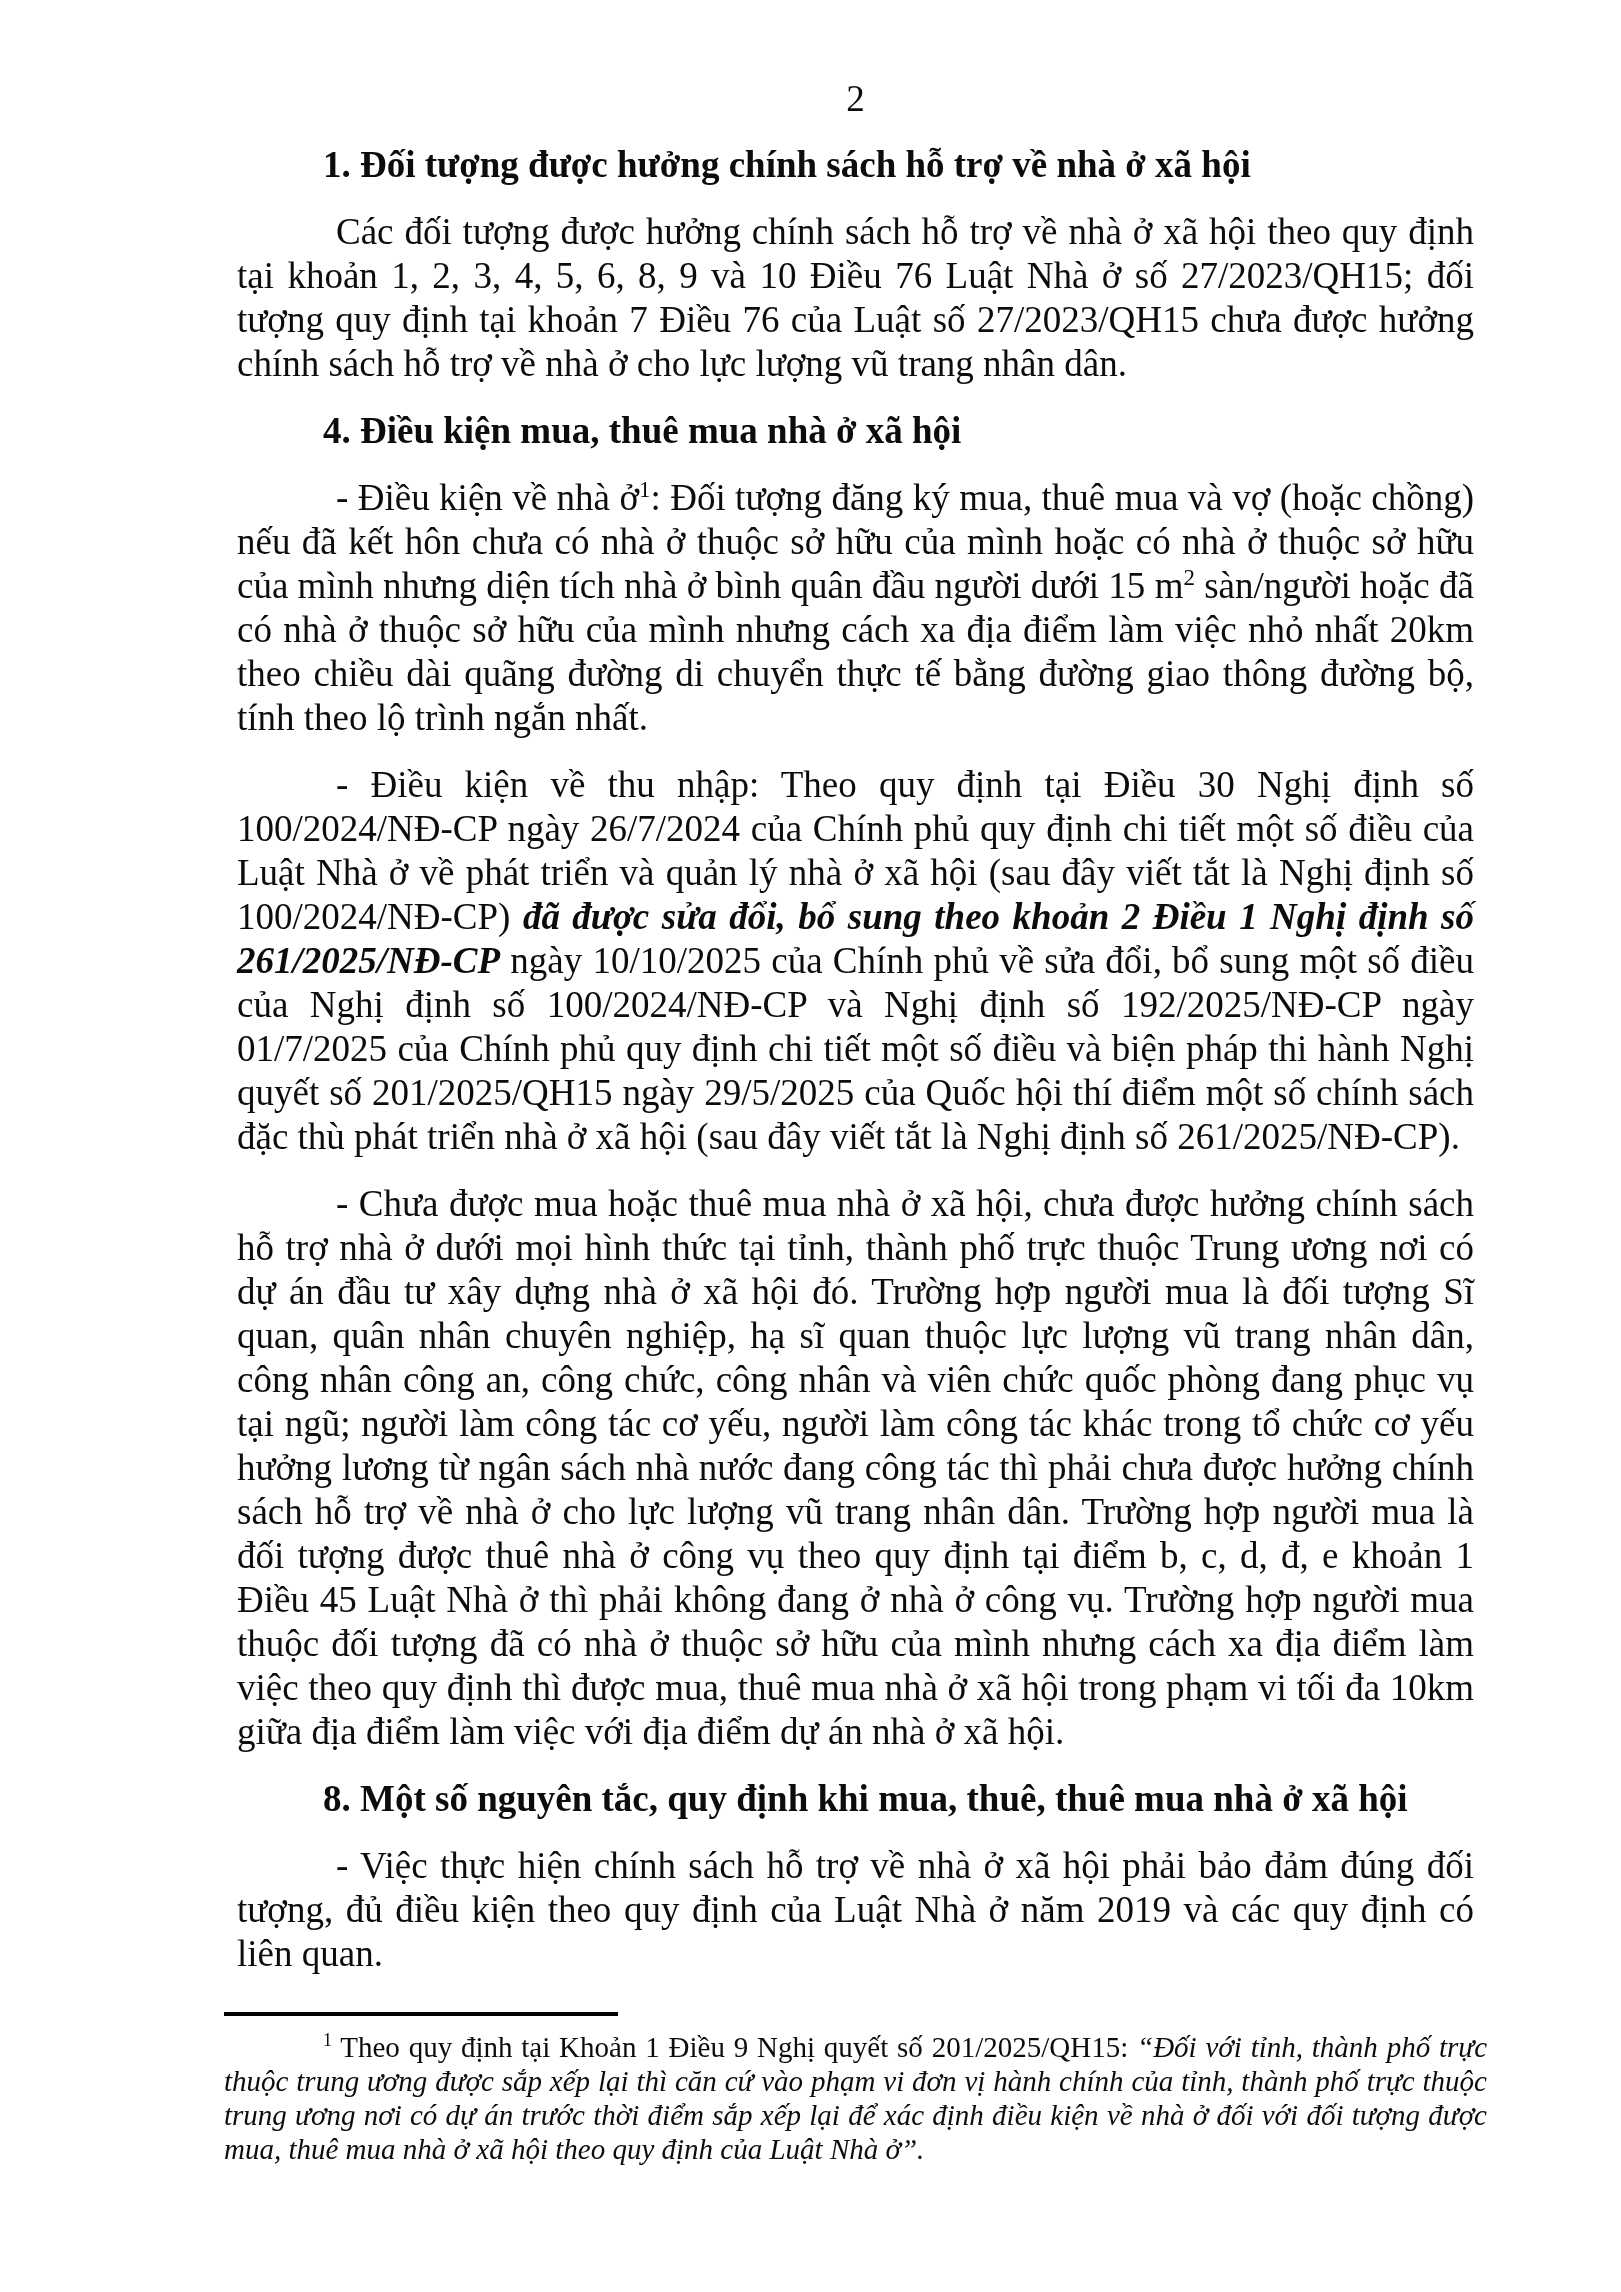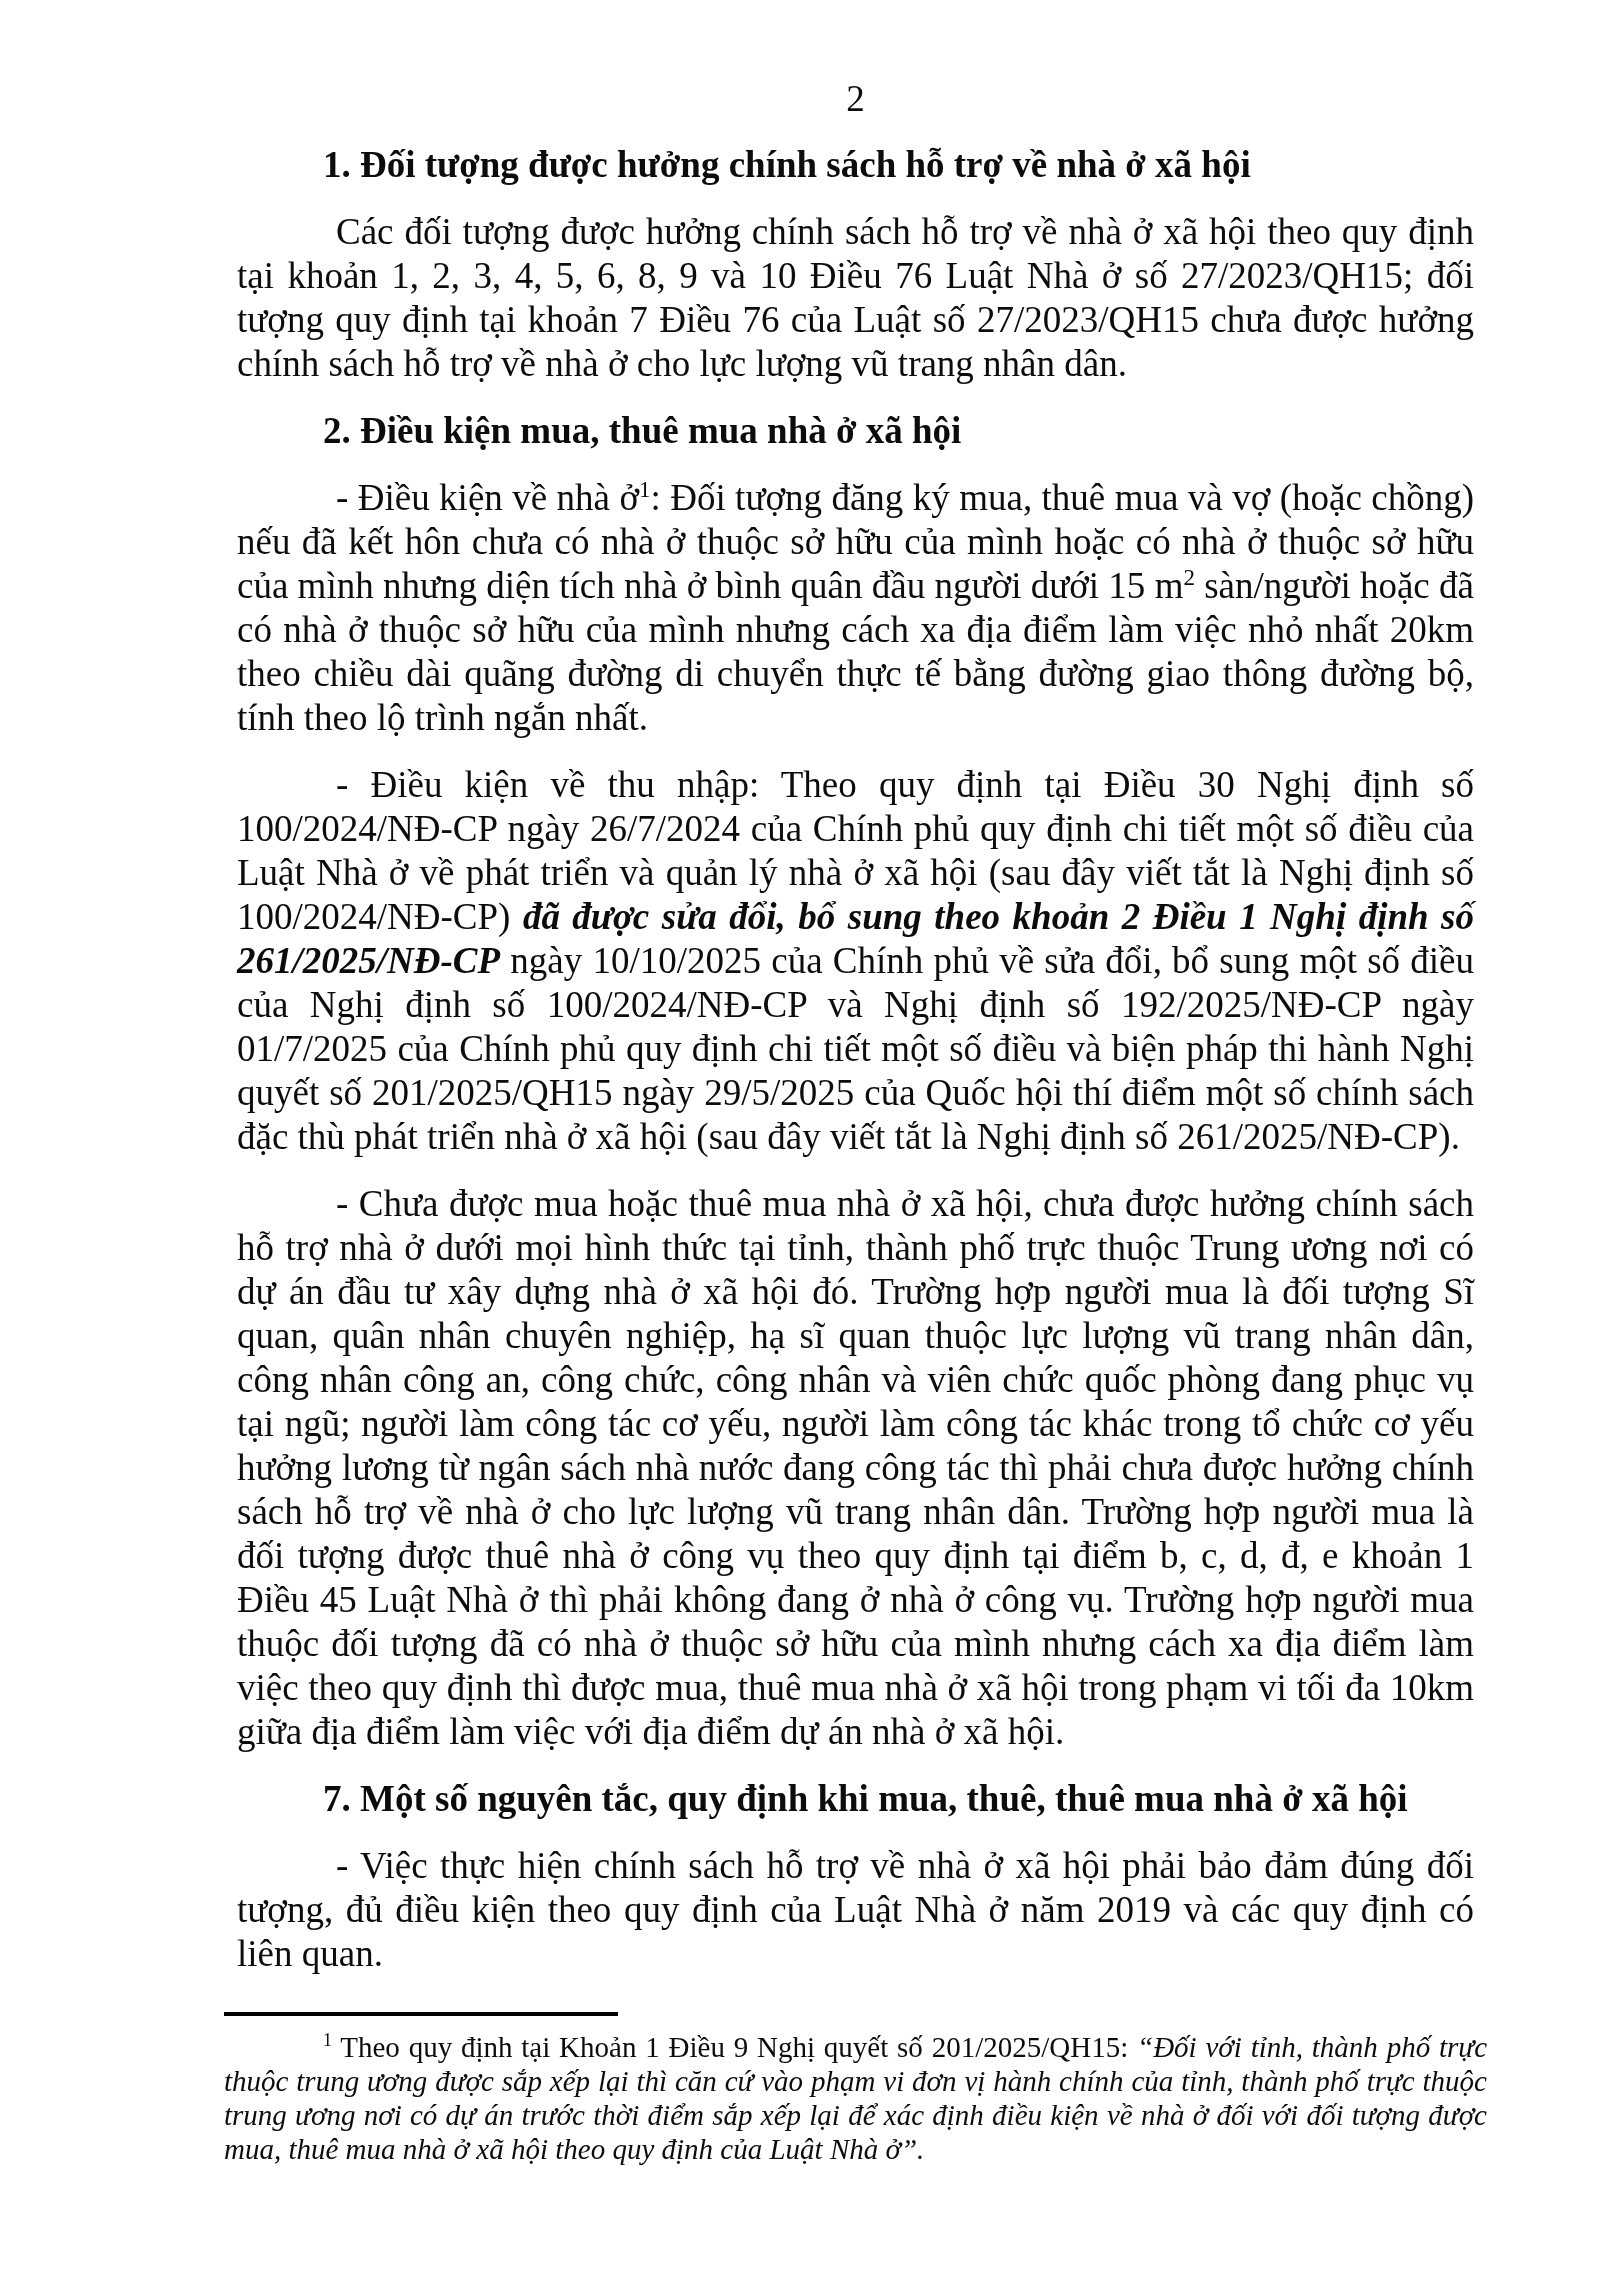--- a/index.html
+++ b/index.html
@@ -69,29 +69,29 @@
 <body>
 
 <div class="page">
 
   <div class="page-number">2</div>
 
   <div class="heading">1. Đối tượng được hưởng chính sách hỗ trợ về nhà ở xã hội</div>
 
   <div class="para"><span class="run-n">Các đối tượng được hưởng chính sách hỗ trợ về nhà ở xã hội theo quy định tại khoản 1, 2, 3, 4, 5, 6, 8, 9 và 10 Điều 76 Luật Nhà ở số 27/2023/QH15; đối tượng quy định tại khoản 7 Điều 76 của Luật số 27/2023/QH15 chưa được hưởng chính sách hỗ trợ về nhà ở cho lực lượng vũ trang nhân dân.</span></div>
 
-  <div class="heading">2. Điều kiện mua, thuê mua nhà ở xã hội</div>
+  <div class="heading">4. Điều kiện mua, thuê mua nhà ở xã hội</div>
 
   <div class="para"><span class="run-n">- Điều kiện về nhà ở</span><span class="run-sup">1</span><span class="run-n">: Đối tượng đăng ký mua, thuê mua và vợ (hoặc chồng) nếu đã kết hôn chưa có nhà ở thuộc sở hữu của mình hoặc có nhà ở thuộc sở hữu của mình nhưng diện tích nhà ở bình quân đầu người dưới 15 m</span><span class="run-sup">2</span><span class="run-n"> sàn/người hoặc đã có nhà ở thuộc sở hữu của mình nhưng cách xa địa điểm làm việc nhỏ nhất 20km theo chiều dài quãng đường di chuyển thực tế bằng đường giao thông đường bộ, tính theo lộ trình ngắn nhất.</span></div>
 
   <div class="para"><span class="run-n">- Điều kiện về thu nhập: Theo quy định tại Điều 30 Nghị định số 100/2024/NĐ-CP ngày 26/7/2024 của Chính phủ quy định chi tiết một số điều của Luật Nhà ở về phát triển và quản lý nhà ở xã hội (sau đây viết tắt là Nghị định số 100/2024/NĐ-CP) </span><span class="run-bi">đã được sửa đổi, bổ sung theo khoản 2 Điều 1 Nghị định số 261/2025/NĐ-CP</span><span class="run-n"> ngày 10/10/2025 của Chính phủ về sửa đổi, bổ sung một số điều của Nghị định số 100/2024/NĐ-CP và Nghị định số 192/2025/NĐ-CP ngày 01/7/2025 của Chính phủ quy định chi tiết một số điều và biện pháp thi hành Nghị quyết số 201/2025/QH15 ngày 29/5/2025 của Quốc hội thí điểm một số chính sách đặc thù phát triển nhà ở xã hội (sau đây viết tắt là Nghị định số 261/2025/NĐ-CP).</span></div>
 
   <div class="para"><span class="run-n">- Chưa được mua hoặc thuê mua nhà ở xã hội, chưa được hưởng chính sách hỗ trợ nhà ở dưới mọi hình thức tại tỉnh, thành phố trực thuộc Trung ương nơi có dự án đầu tư xây dựng nhà ở xã hội đó. Trường hợp người mua là đối tượng Sĩ quan, quân nhân chuyên nghiệp, hạ sĩ quan thuộc lực lượng vũ trang nhân dân, công nhân công an, công chức, công nhân và viên chức quốc phòng đang phục vụ tại ngũ; người làm công tác cơ yếu, người làm công tác khác trong tổ chức cơ yếu hưởng lương từ ngân sách nhà nước đang công tác thì phải chưa được hưởng chính sách hỗ trợ về nhà ở cho lực lượng vũ trang nhân dân. Trường hợp người mua là đối tượng được thuê nhà ở công vụ theo quy định tại điểm b, c, d, đ, e khoản 1 Điều 45 Luật Nhà ở thì phải không đang ở nhà ở công vụ. Trường hợp người mua thuộc đối tượng đã có nhà ở thuộc sở hữu của mình nhưng cách xa địa điểm làm việc theo quy định thì được mua, thuê mua nhà ở xã hội trong phạm vi tối đa 10km giữa địa điểm làm việc với địa điểm dự án nhà ở xã hội.</span></div>
 
-  <div class="heading">7. Một số nguyên tắc, quy định khi mua, thuê, thuê mua nhà ở xã hội</div>
+  <div class="heading">8. Một số nguyên tắc, quy định khi mua, thuê, thuê mua nhà ở xã hội</div>
 
   <div class="para"><span class="run-n">- Việc thực hiện chính sách hỗ trợ về nhà ở xã hội phải bảo đảm đúng đối tượng, đủ điều kiện theo quy định của Luật Nhà ở năm 2019 và các quy định có liên quan.</span></div>
 
   <div class="footnote-area">
     <hr class="footnote-sep">
     <div class="footnote"><span class="run-sup">1</span><span class="run-n"> Theo quy định tại Khoản 1 Điều 9 Nghị quyết số 201/2025/QH15: </span><span class="run-i">“Đối với tỉnh, thành phố trực thuộc trung ương được sắp xếp lại thì căn cứ vào phạm vi đơn vị hành chính của tỉnh, thành phố trực thuộc trung ương nơi có dự án trước thời điểm sắp xếp lại để xác định điều kiện về nhà ở đối với đối tượng được mua, thuê mua nhà ở xã hội theo quy định của Luật Nhà ở”.</span></div>
   </div>
 
 </div>
 

